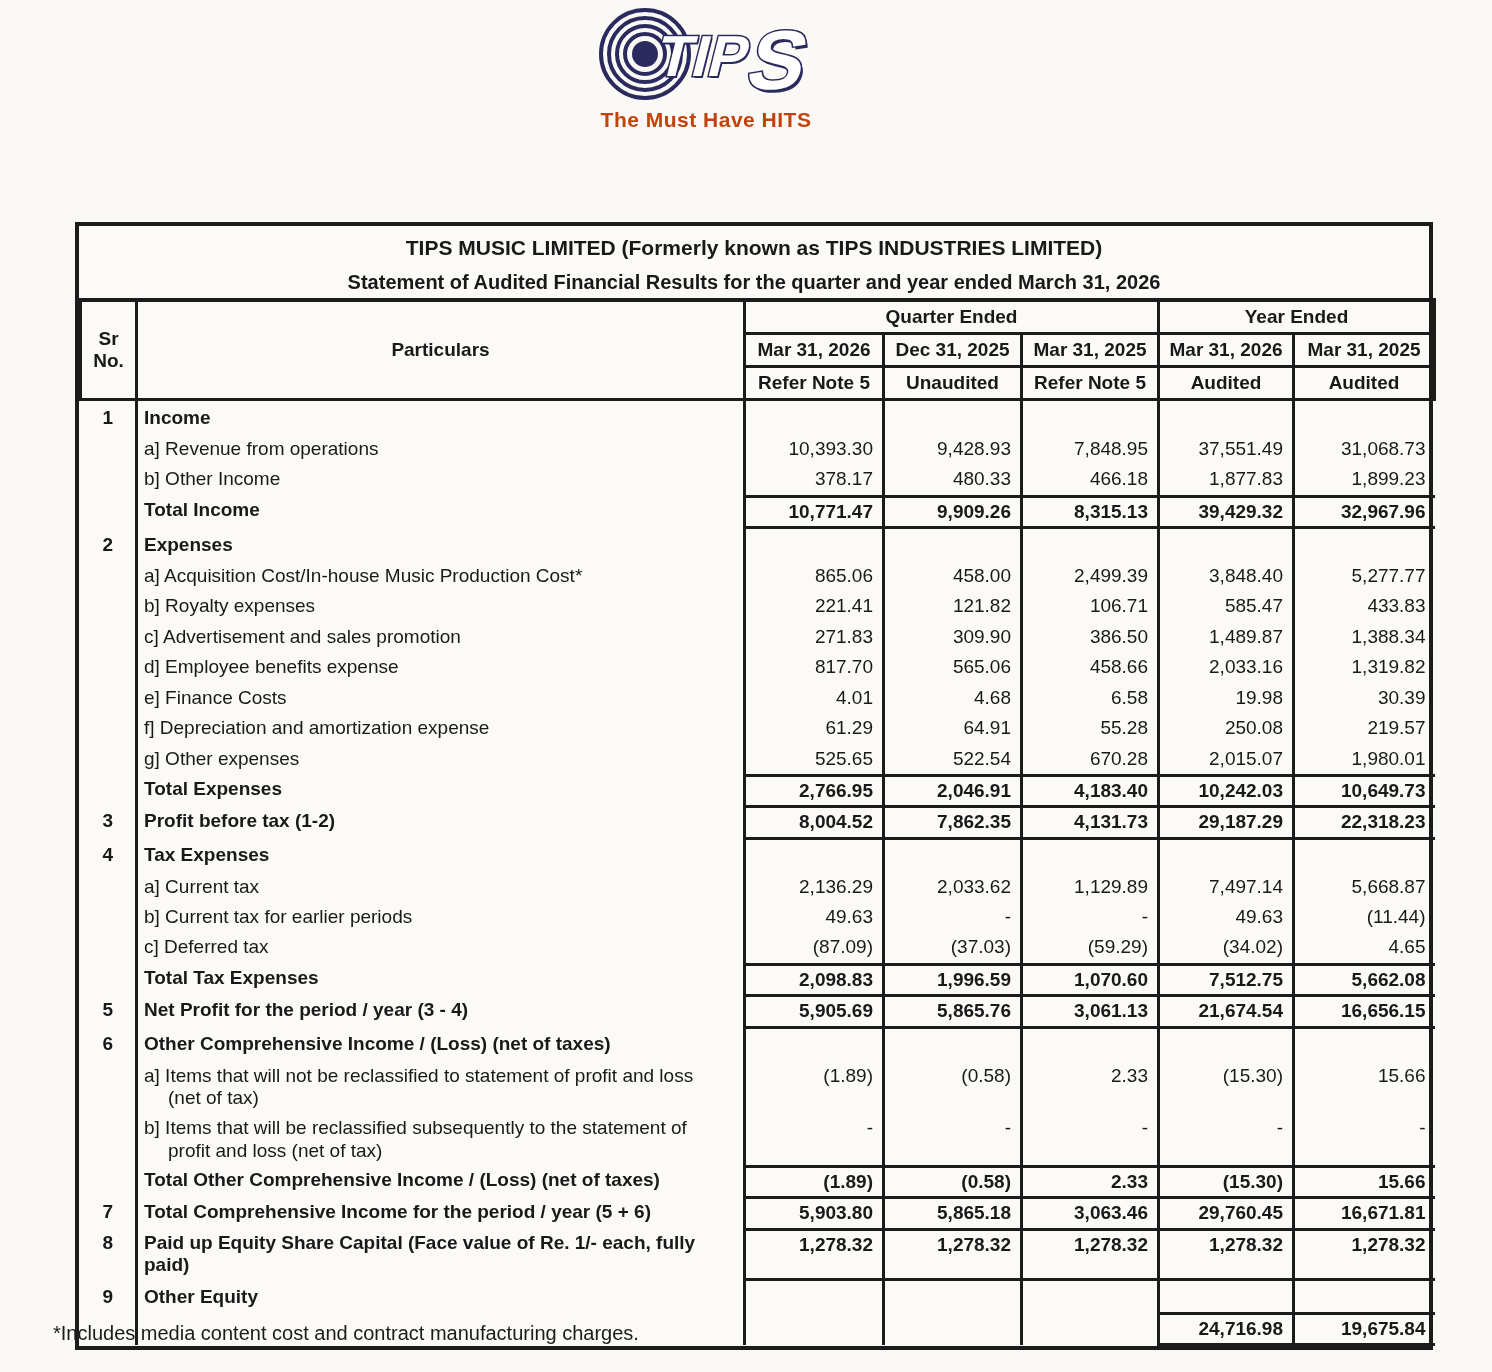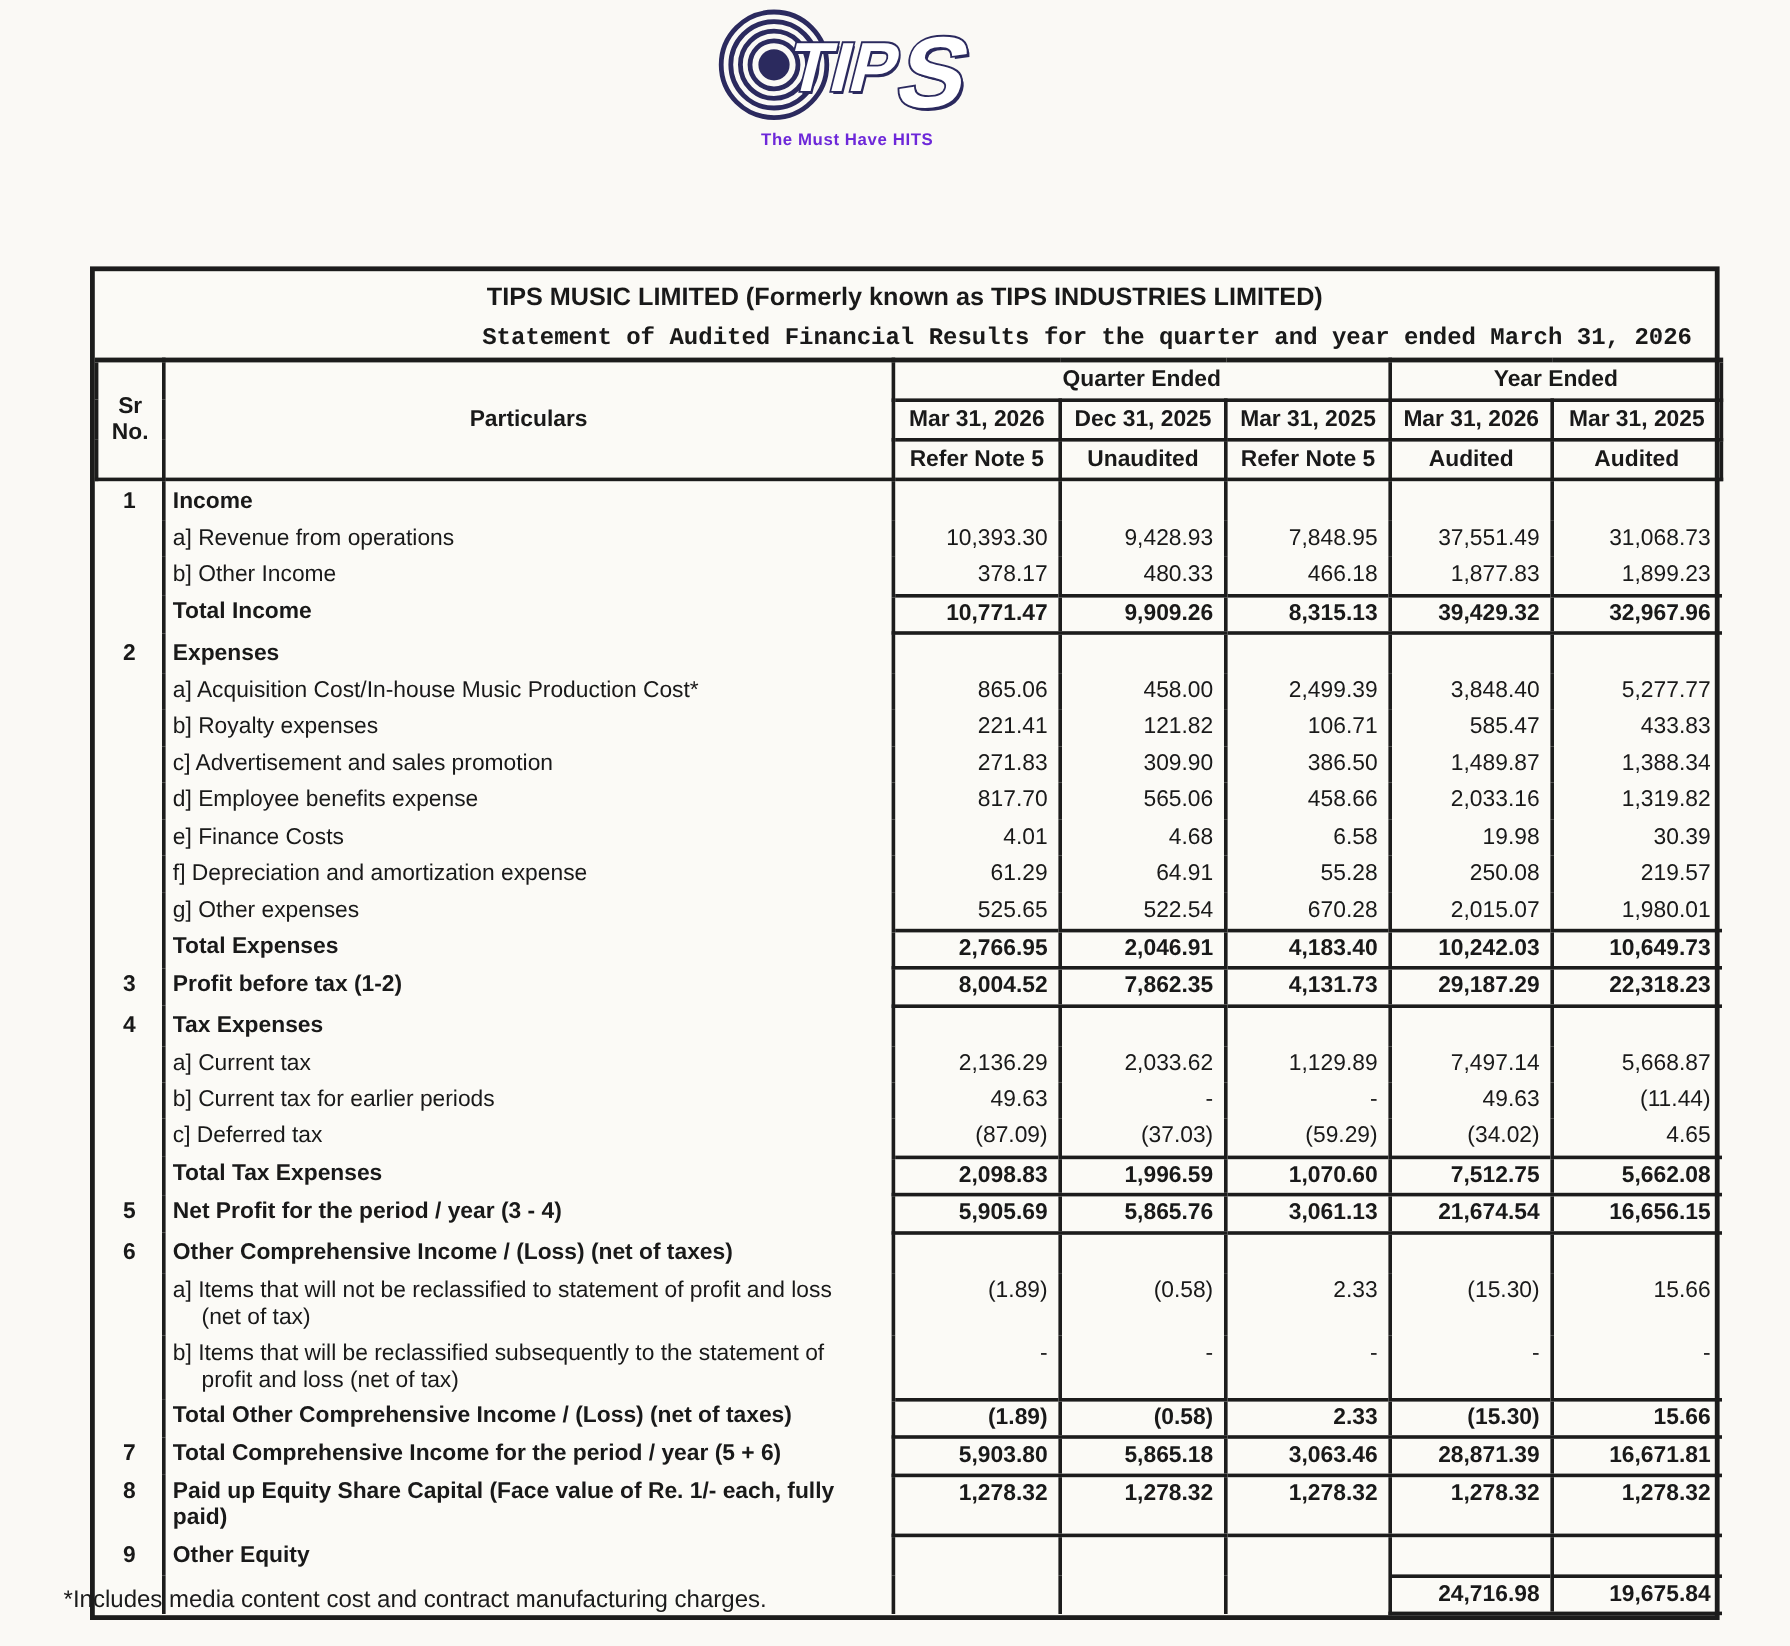--- a/index.html
+++ b/index.html
@@ -3,27 +3,27 @@
 <meta charset="utf-8">
 <style>
   * { margin:0; padding:0; box-sizing:border-box; }
   html,body { width:1492px; height:1372px; background:#faf9f5; overflow:hidden;
               font-family:"Liberation Sans", sans-serif; color:#191919; }
   .page { position:relative; width:1492px; height:1372px; }
 
   
   .logo { position:absolute; left:586px; top:6px; width:240px; text-align:center; }
   .logo svg { display:block; margin:0 auto; }
-  .tagline { font-size:14px; font-weight:bold; color:#6d28d9; letter-spacing:0.5px; margin-top:-2px; }
+  .tagline { font-size:21px; font-weight:bold; color:#c2410c; letter-spacing:0.5px; margin-top:-2px; }
 
   
   .doc-box { position:absolute; left:75px; top:222px; width:1358px;
              border:4px solid #1c1c1c; background:#fbfaf6; }
   .title    { text-align:center; font-weight:bold; font-size:21px; padding:10px 8px 2px; }
-  .subtitle { text-align:right; font-weight:bold; font-size:20px; padding:9px 19px 4px;font-family:Liberation Mono, monospace; }
+  .subtitle { text-align:center; font-weight:bold; font-size:20px; padding:9px 19px 4px; }
   .unit-note{ text-align:right; font-weight:bold; font-size:19px; padding:6px 6px 3px 0; }
 
   table { border-collapse:collapse; width:100%; table-layout:fixed;
           border-top:4px solid #1c1c1c; font-size:19px; }
   col.c-sr  { width:56px; }
   col.c-lab { width:608px; }
   col.c-n1  { width:139px; }
   col.c-n2  { width:138px; }
   col.c-n3  { width:137px; }
   col.c-n4  { width:135px; }
@@ -376,21 +376,21 @@
             <td class="num">15.66</td>
           </tr>
           <tr class="total">
             <td class="sr">7</td>
             <td class="label">
               <div>Total Comprehensive Income for the period / year (5 + 6)</div>
             </td>
             <td class="num">5,903.80</td>
             <td class="num">5,865.18</td>
             <td class="num">3,063.46</td>
-            <td class="num">28,871.39</td>
+            <td class="num">29,760.45</td>
             <td class="num">16,671.81</td>
           </tr>
           <tr class="total">
             <td class="sr">8</td>
             <td class="label">
               <div>Paid up Equity Share Capital (Face value of Re. 1/- each, fully paid)</div>
             </td>
             <td class="num">1,278.32</td>
             <td class="num">1,278.32</td>
             <td class="num">1,278.32</td>

